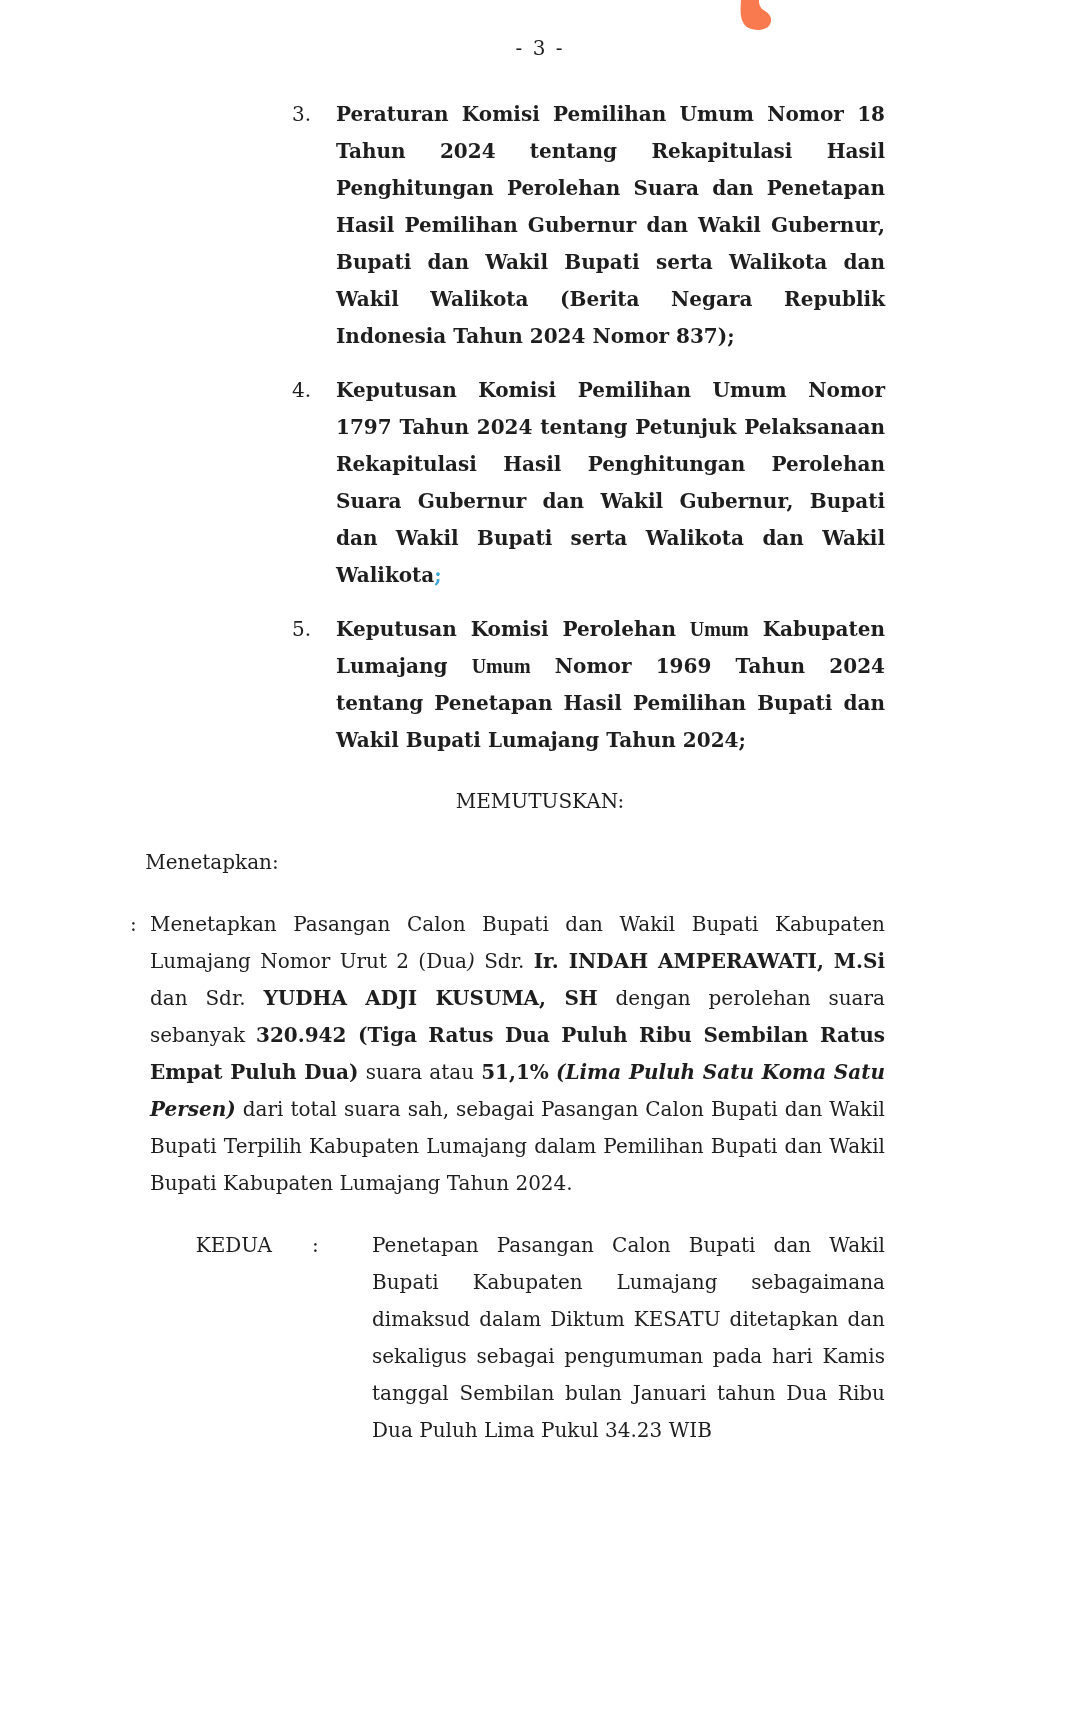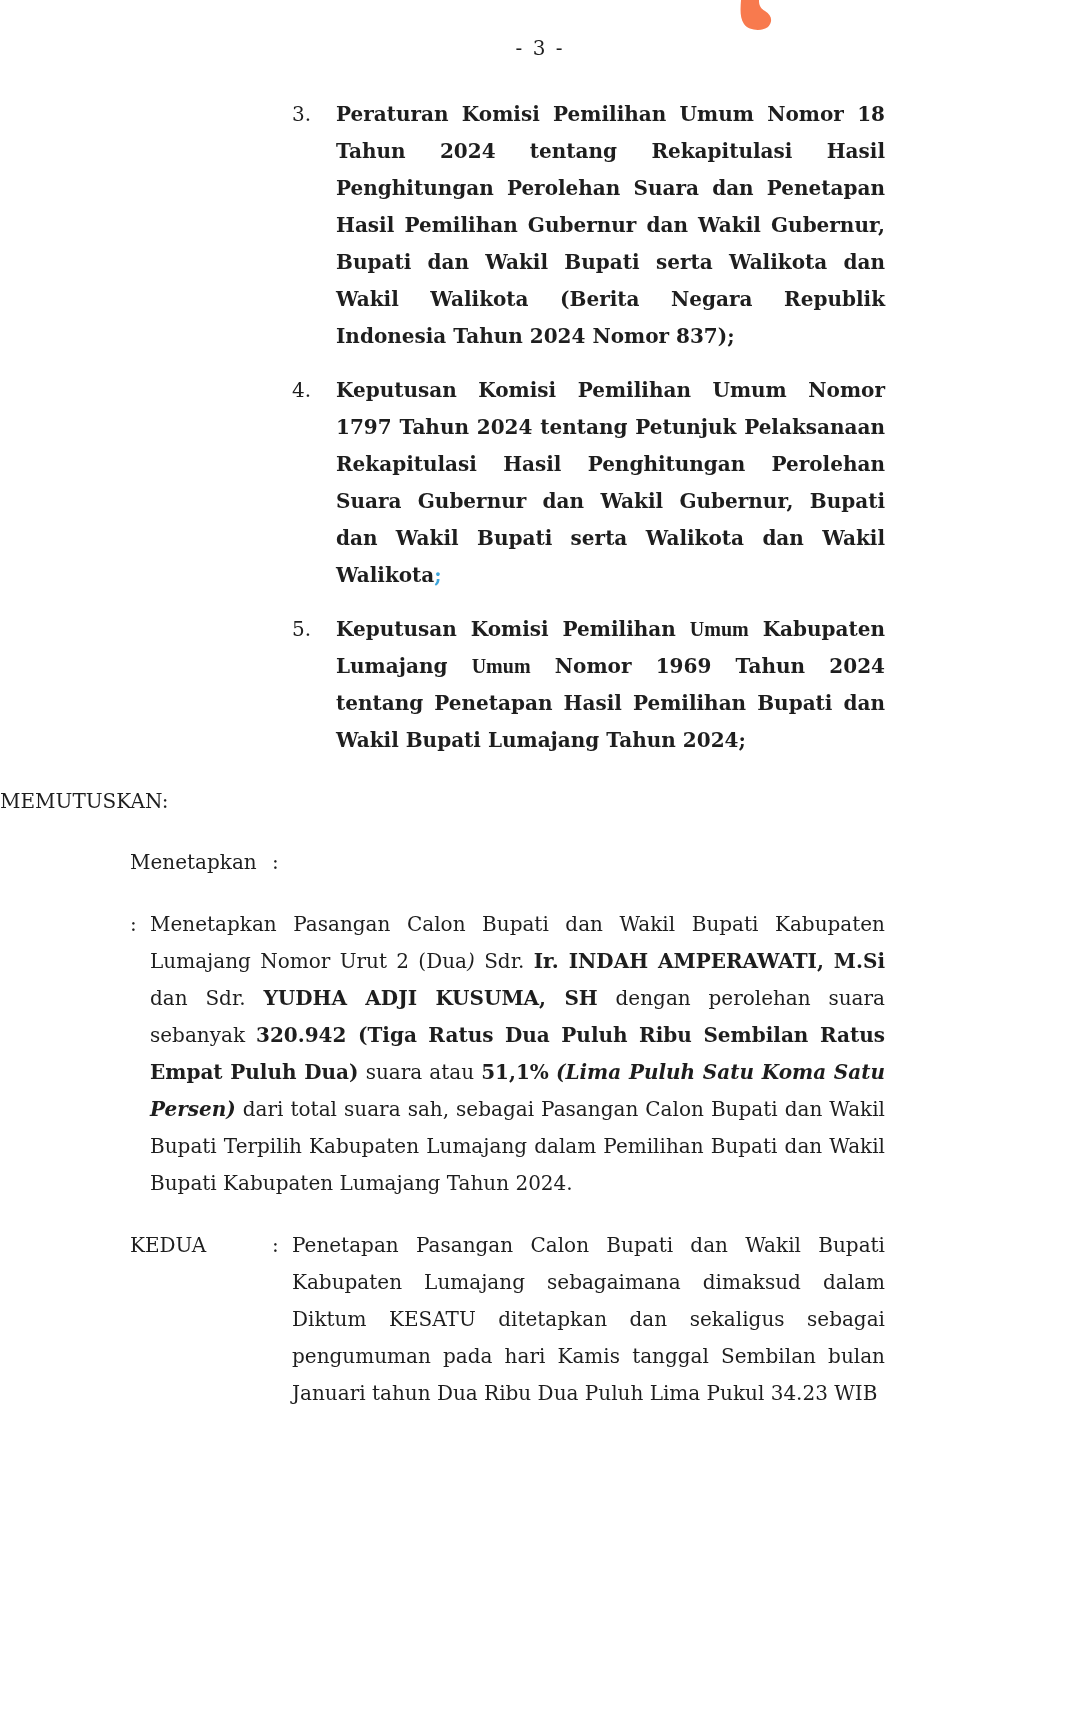--- a/index.html
+++ b/index.html
@@ -44,33 +44,34 @@
     text-align:justify;
     text-justify:inter-word;
     hyphens:none;
     font-weight:bold;
   }
   
   .decide{
     position:relative;
     left:-130px;
     width:1080px;
+    text-align:center;
     margin:24px 0 24px 0;
   }
   
   .dictum{display:flex;margin-bottom:25px;}
-  .dictum .label{flex:0 0 142px;}
+  .dictum .label{flex:0 0 142px;text-align:right;}
   .dictum .colon{flex:0 0 20px;}
   .dictum .body{
     flex:1;
     text-align:justify;
     text-justify:inter-word;
     hyphens:none;
   }
-  .dictum:last-child{margin-bottom:0;}
+  .dictum:last-child{margin-bottom:0;gap:40px;}
   
   .seg-bold{font-weight:700;}
   .seg-italic{font-style:italic;}
   .seg-bolditalic{font-weight:700;font-style:italic;}
   .seg-blue{color:var(--blue);}
   .seg-narrow{font-family:"Liberation Serif",serif;}
 </style>
 </head>
 <body>
 
@@ -88,21 +89,21 @@
         <div class="item">
           <div class="num">3.</div>
           <div class="body"><span>Peraturan Komisi Pemilihan Umum Nomor 18 Tahun 2024 tentang Rekapitulasi Hasil Penghitungan Perolehan Suara dan Penetapan Hasil Pemilihan Gubernur dan Wakil Gubernur, Bupati dan Wakil Bupati serta Walikota dan Wakil Walikota (Berita Negara Republik Indonesia Tahun 2024 Nomor 837);</span></div>
         </div>
         <div class="item">
           <div class="num">4.</div>
           <div class="body"><span>Keputusan Komisi Pemilihan Umum Nomor 1797 Tahun 2024 tentang Petunjuk Pelaksanaan Rekapitulasi Hasil Penghitungan Perolehan Suara Gubernur dan Wakil Gubernur, Bupati dan Wakil Bupati serta Walikota dan Wakil Walikota</span><span class="seg-blue">;</span></div>
         </div>
         <div class="item">
           <div class="num">5.</div>
-          <div class="body"><span>Keputusan Komisi Pemilihan </span><span class="seg-narrow">Umum</span><span> Kabupaten Lumajang </span><span class="seg-narrow">Umum</span><span> Nomor 1969 Tahun 2024 tentang Penetapan Hasil Pemilihan Bupati dan Wakil Bupati Lumajang Tahun 2024;</span></div>
+          <div class="body"><span>Keputusan Komisi Perolehan </span><span class="seg-narrow">Umum</span><span> Kabupaten Lumajang </span><span class="seg-narrow">Umum</span><span> Nomor 1969 Tahun 2024 tentang Penetapan Hasil Pemilihan Bupati dan Wakil Bupati Lumajang Tahun 2024;</span></div>
         </div>
       </div>
 
     <div class="decide">MEMUTUSKAN:</div>
 
     <div class="dictums">
         <div class="dictum">
           <div class="label">Menetapkan</div>
           <div class="colon">:</div>
         </div>

